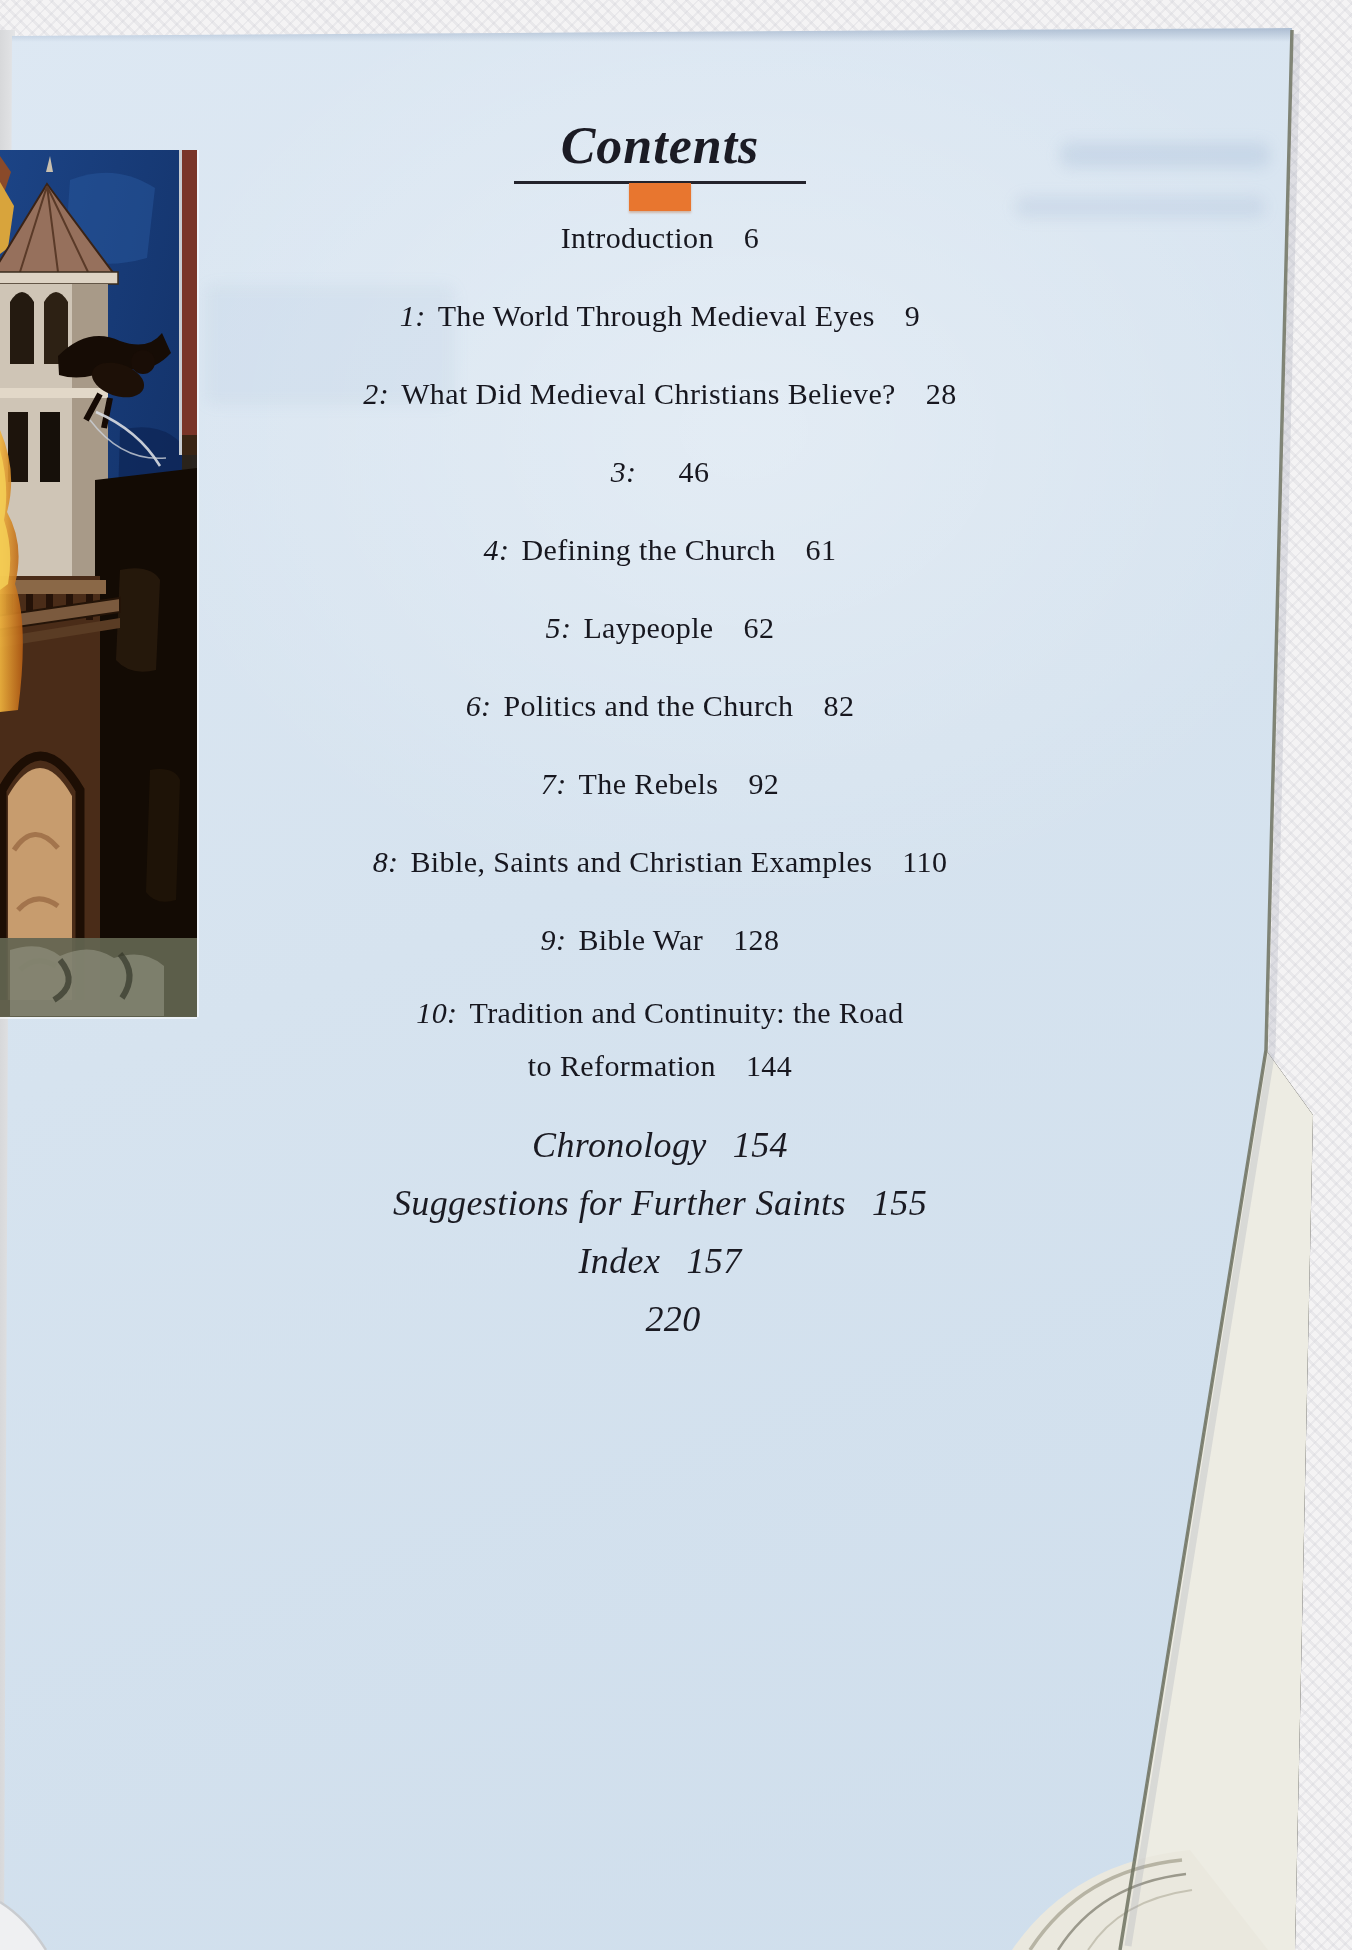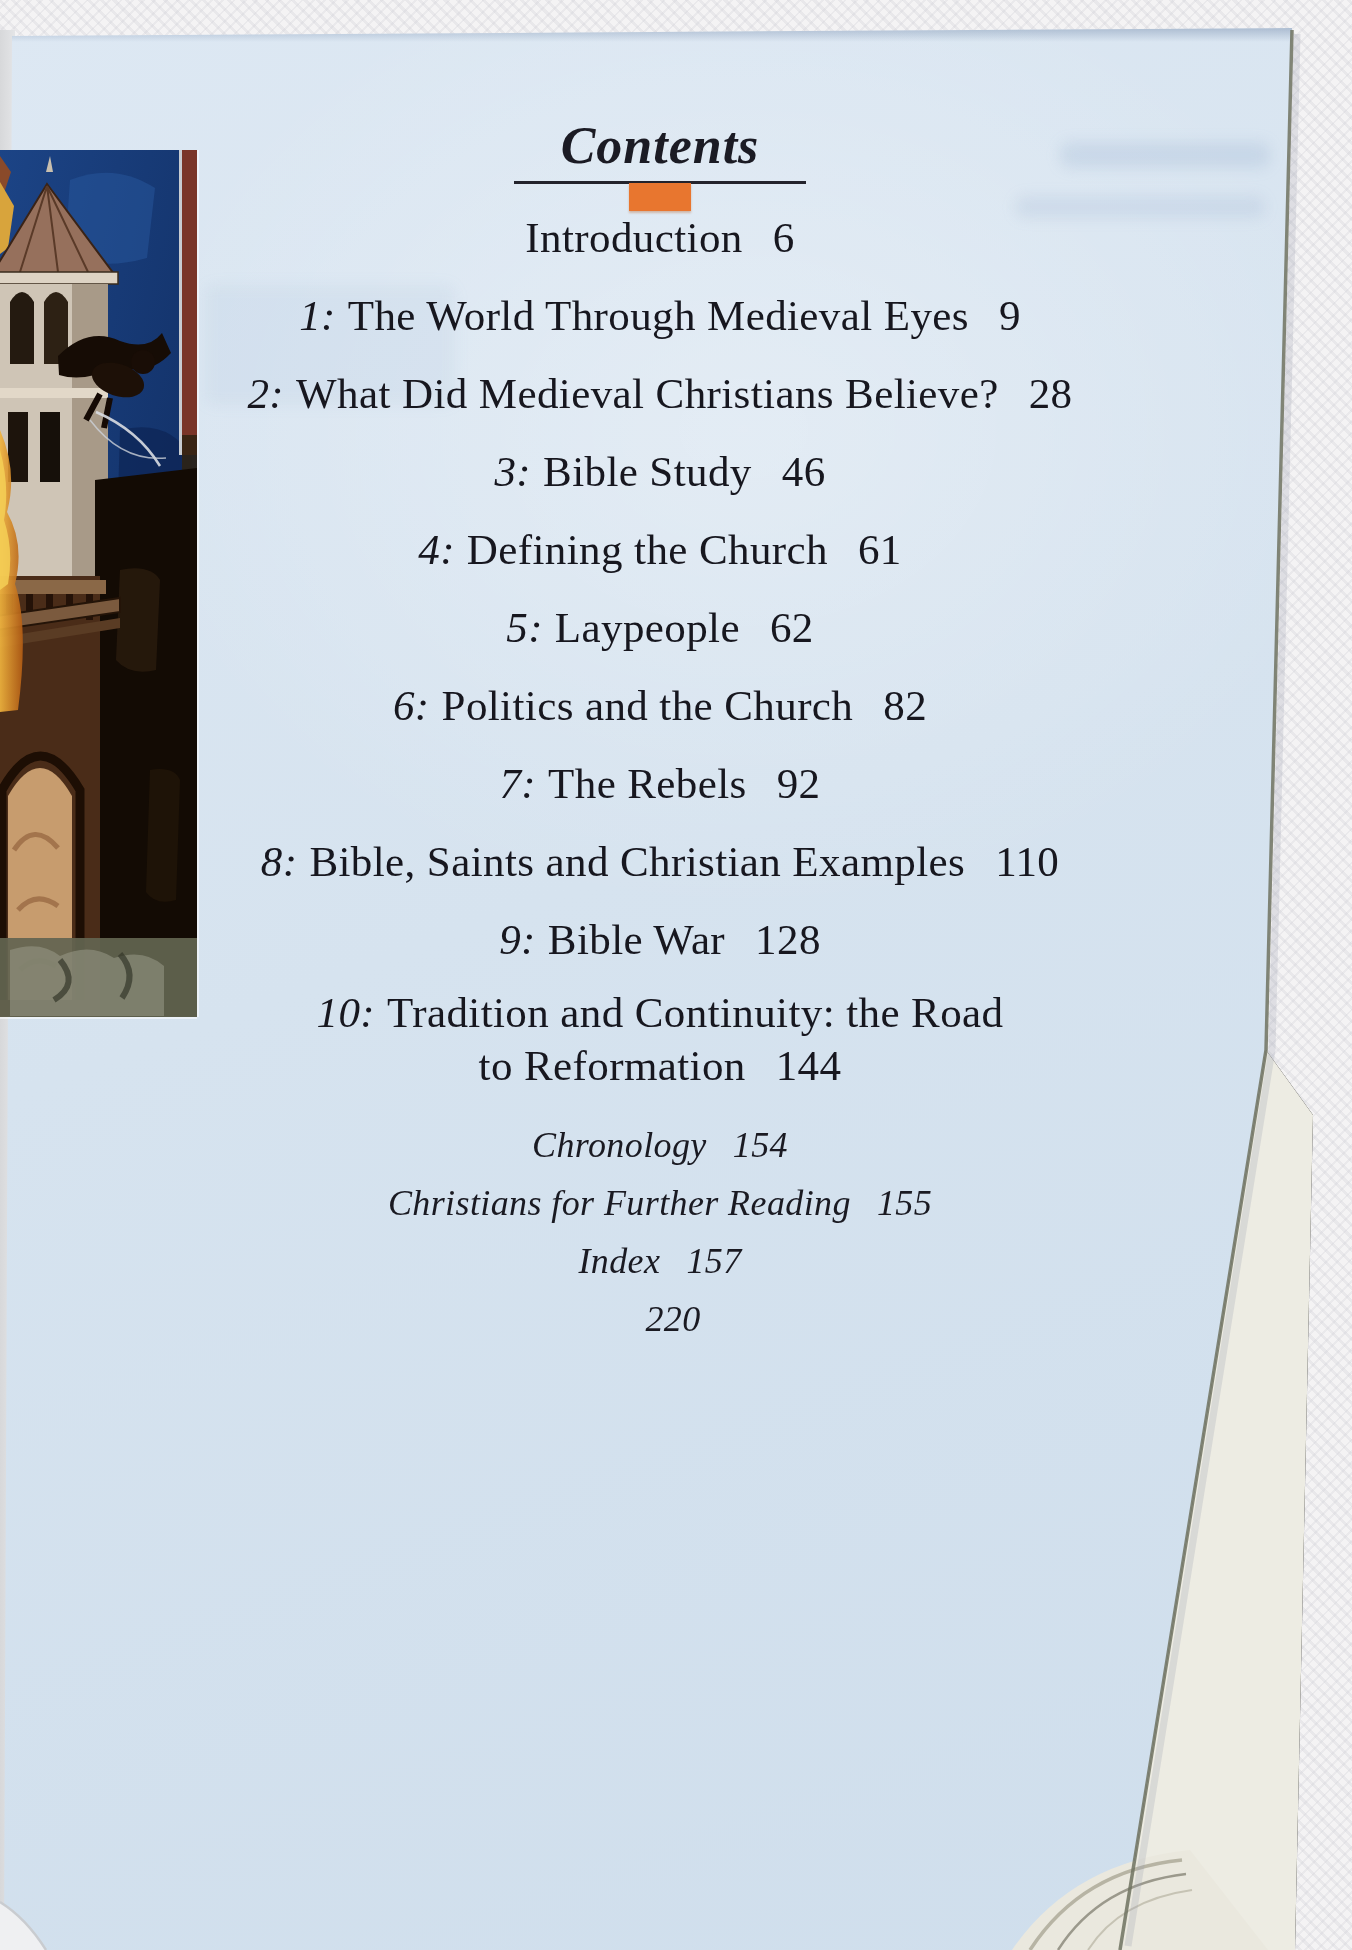--- a/index.html
+++ b/index.html
@@ -44,21 +44,21 @@
     margin:0;font-size:52px;font-weight:bold;font-style:italic;
     color:#1b1b24;letter-spacing:1px;
   }
   .contents-rule{width:292px;height:3px;background:#23232c;margin:6px auto 0;}
   .accent-rect{width:62px;height:28px;background:#e8762f;margin:-1px auto 0;box-shadow:0 2px 2px rgba(180,90,30,.35);}
 
   
   .toc{position:absolute;left:40px;top:198px;width:1240px;color:#17171f;}
   .toc-entry{min-height:78px;display:flex;flex-direction:column;justify-content:center;}
   .toc-entry.two-line{min-height:122px;}
-  .toc-line{display:flex;justify-content:center;align-items:baseline;font-size:43px;line-height:53px;letter-spacing:.4px;}
+  .toc-line{display:flex;justify-content:center;align-items:baseline;font-size:30px;line-height:53px;letter-spacing:.4px;}
   .toc-num{font-style:italic;margin-right:12px;}
   .toc-page{margin-left:30px;}
   .back-matter{margin-top:16px;}
   .bm-entry{height:58px;display:flex;align-items:center;justify-content:center;
     font-style:italic;font-size:36px;color:#1a1a22;letter-spacing:.4px;}
   .bm-page{margin-left:26px;}
 
   
   .artwork{position:absolute;left:0;top:150px;width:197px;height:867px;
     box-shadow:2px 0 0 rgba(255,255,255,.55), 0 2px 0 rgba(255,255,255,.55);}
@@ -102,21 +102,20 @@
         <div class="toc-entry">
           <div class="toc-line">
             <span class="toc-num">2:</span>
             <span class="toc-title">What Did Medieval Christians Believe?</span>
             <span class="toc-page">28</span>
           </div>
         </div>
         <div class="toc-entry">
           <div class="toc-line">
             <span class="toc-num">3:</span>
-            <span class="toc-title">Bible Study</span>
             <span class="toc-page">46</span>
           </div>
         </div>
         <div class="toc-entry">
           <div class="toc-line">
             <span class="toc-num">4:</span>
             <span class="toc-title">Defining the Church</span>
             <span class="toc-page">61</span>
           </div>
         </div>
@@ -165,21 +164,21 @@
             <span class="toc-page">144</span>
           </div>
         </div>
       </div>
     <div class="back-matter">
         <div class="bm-entry">
           <span class="bm-title">Chronology</span>
           <span class="bm-page">154</span>
         </div>
         <div class="bm-entry">
-          <span class="bm-title">Christians for Further Reading</span>
+          <span class="bm-title">Suggestions for Further Saints</span>
           <span class="bm-page">155</span>
         </div>
         <div class="bm-entry">
           <span class="bm-title">Index</span>
           <span class="bm-page">157</span>
         </div>
         <div class="bm-entry">
           <span class="bm-page">220</span>
         </div>
       </div>

